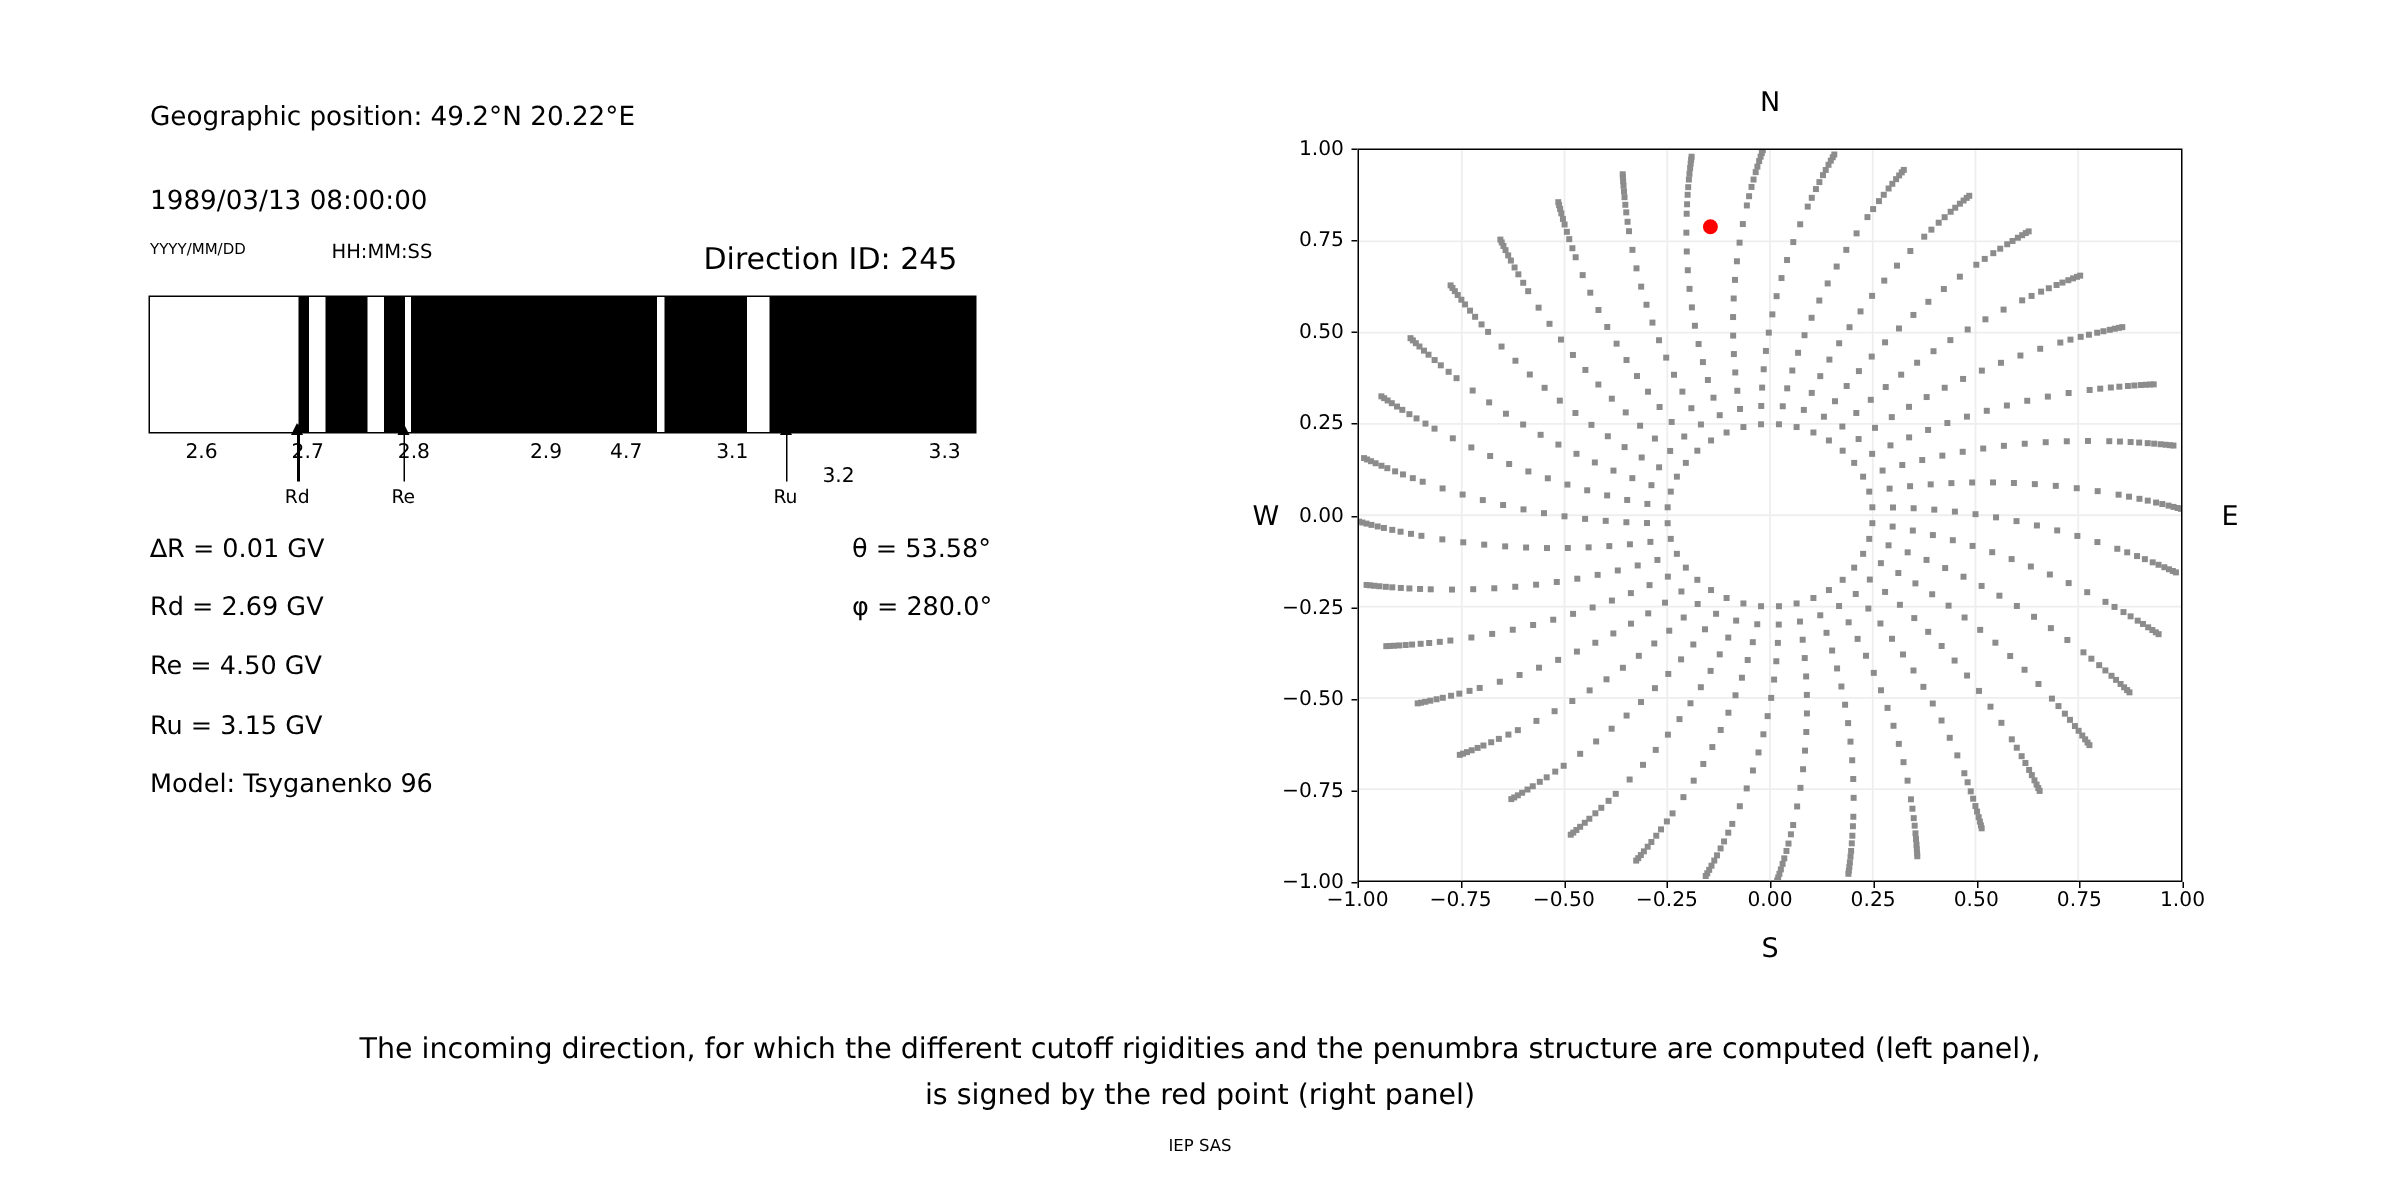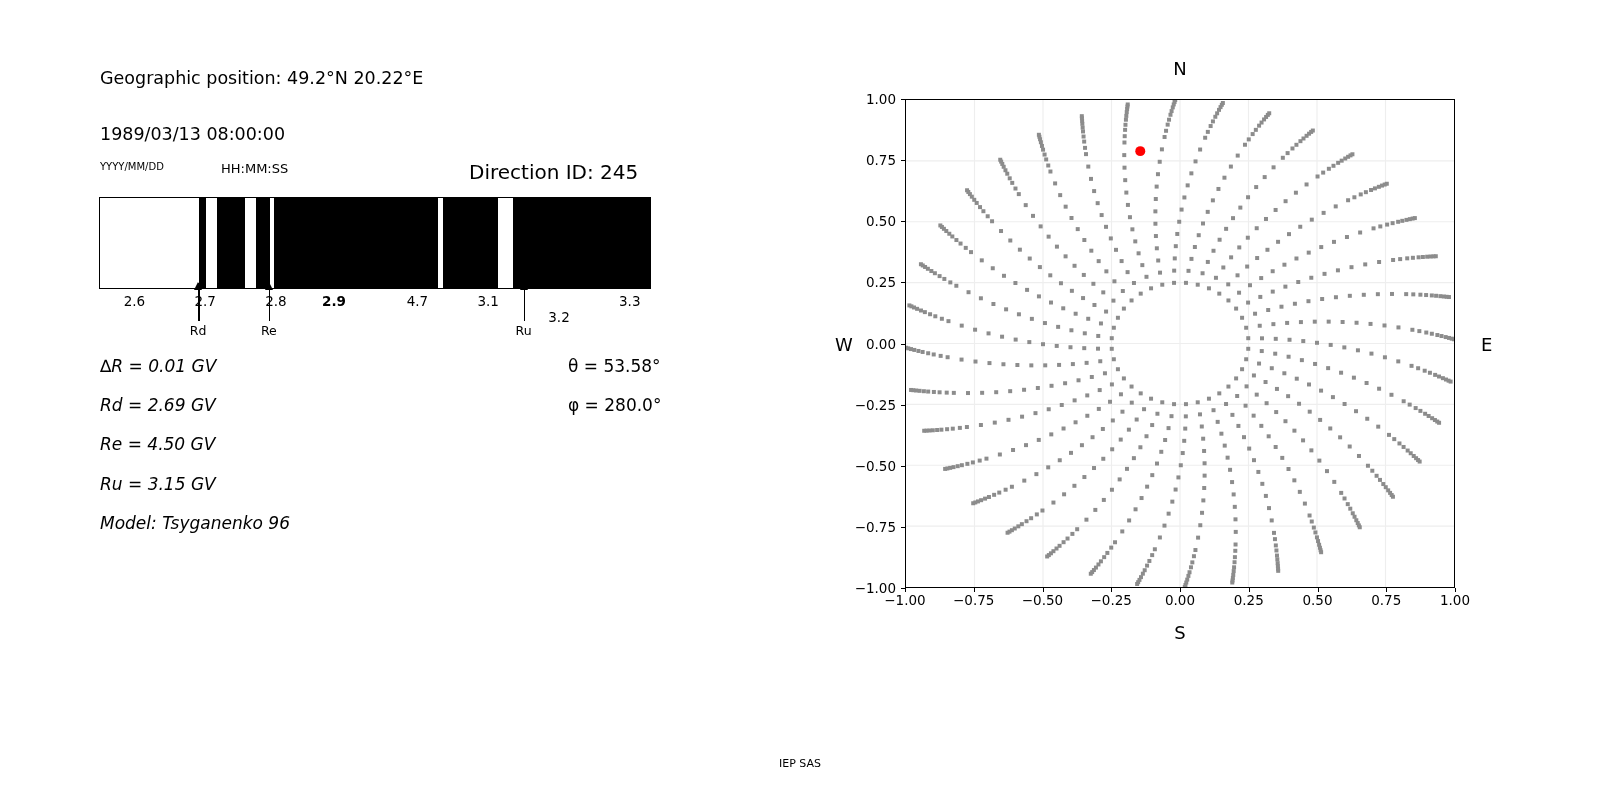--- a/index.html
+++ b/index.html
@@ -29,21 +29,21 @@
   .xtick-label{position:absolute;top:4px;font-size:13.5px;transform:translateX(-50%);white-space:nowrap;}
 
   
   .marker{position:absolute;top:283px;}
   .marker .stem{position:absolute;left:0;top:0;width:1.6px;height:38px;background:#000;}
   .marker .head{position:absolute;left:-3.6px;top:-1px;width:0;height:0;
      border-left:4.4px solid transparent;border-right:4.4px solid transparent;border-bottom:8px solid #000;}
   .marker .mlabel{position:absolute;left:0;top:40px;font-size:12.5px;transform:translateX(-50%);white-space:nowrap;}
 
   
-  .param-left{position:absolute;left:100px;font-size:17px;white-space:nowrap;font-style:italic;}
+  .param-left{position:absolute;left:100px;font-size:17px;white-space:nowrap;}
   .param-right{position:absolute;left:568px;font-size:17px;white-space:nowrap;}
 
   
   #right-panel{position:absolute;left:800px;top:0;width:800px;height:680px;}
   #plot-frame{position:absolute;left:105px;top:99px;width:550px;height:489px;
       border:1.1px solid #000000;box-sizing:border-box;background:#ffffff;}
   #grid-svg,#dots-svg{position:absolute;left:0;top:0;width:100%;height:100%;}
 
   .ytick-label{position:absolute;font-size:13.5px;text-align:right;white-space:nowrap;
       transform:translateY(-50%);right:0;}
@@ -82,21 +82,21 @@
         <div class="band" style="left: 174.092px; width: 163.831px;"></div>
         <div class="band" style="left: 343.231px; width: 55.2px;"></div>
         <div class="band" style="left: 412.585px; width: 139.415px;"></div>
       </div>
   </div>
 
   <div id="penumbra-axis">
       <div class="xtick-label" style="left: 35.3846px;">2.6</div>
       <div class="xtick-label" style="left: 106.154px;">2.7</div>
       <div class="xtick-label" style="left: 176.923px;">2.8</div>
-      <div class="xtick-label" style="left: 235px; font-weight: bold;">2.9</div>
+      <div class="xtick-label" style="left: 265px;">2.9</div>
       <div class="xtick-label" style="left: 318.462px;">4.7</div>
       <div class="xtick-label" style="left: 389.231px;">3.1</div>
       <div class="xtick-label" style="left: 460px; margin-top: 16px;">3.2</div>
       <div class="xtick-label" style="left: 530.769px;">3.3</div>
     </div>
 
   <div id="penumbra-markers">
       <div class="marker" style="left: 198.077px;">
         <div class="stem"></div>
         <div class="head"></div>
@@ -984,14 +984,16 @@
         <rect x="312.1518672117741" y="7.90347164486775" width="4" height="4" fill="#8c8c8c"></rect>
         <rect x="313.6802513640999" y="5.140834117670522" width="4" height="4" fill="#8c8c8c"></rect>
         <rect x="314.972917120482" y="2.8440418246316312" width="4" height="4" fill="#8c8c8c"></rect>
         <rect x="316.01947788606344" y="1.0102007244888114" width="4" height="4" fill="#8c8c8c"></rect>
         <circle cx="235.125" cy="51.34499999999997" r="5" fill="#ff0000"></circle>
       </svg>
   </div>
 </div>
 
 <div id="caption">
+  <div class="caption-line">The incoming direction, for which the different cutoff rigidities and the penumbra structure are computed (left panel),</div>
+  <div class="caption-line">is signed by the red point (right panel)</div>
 </div>
 <div id="footer">IEP SAS</div>
 
 </body></html>

